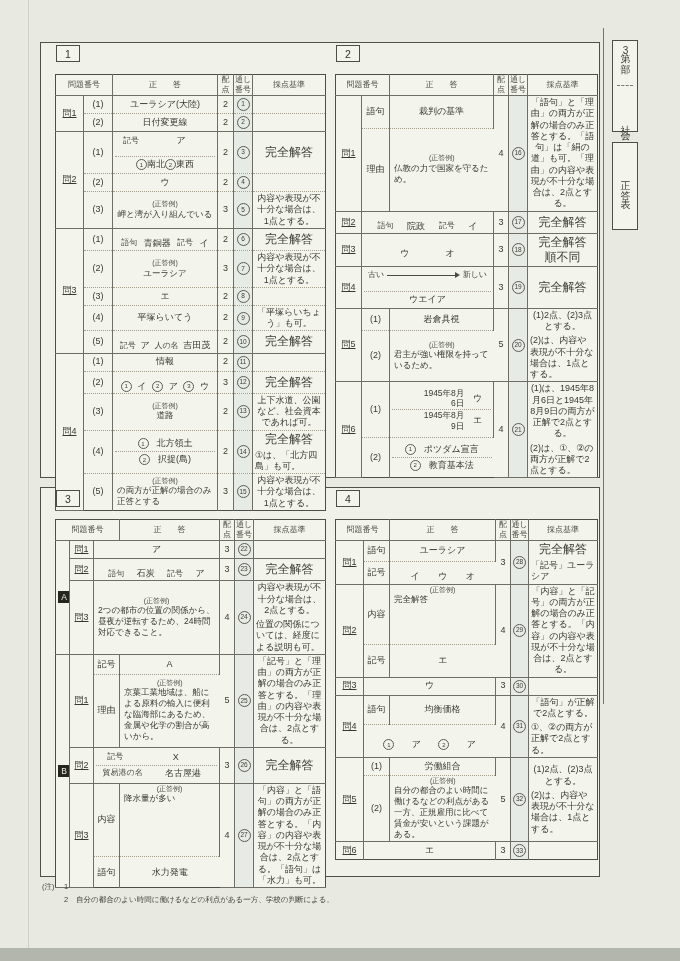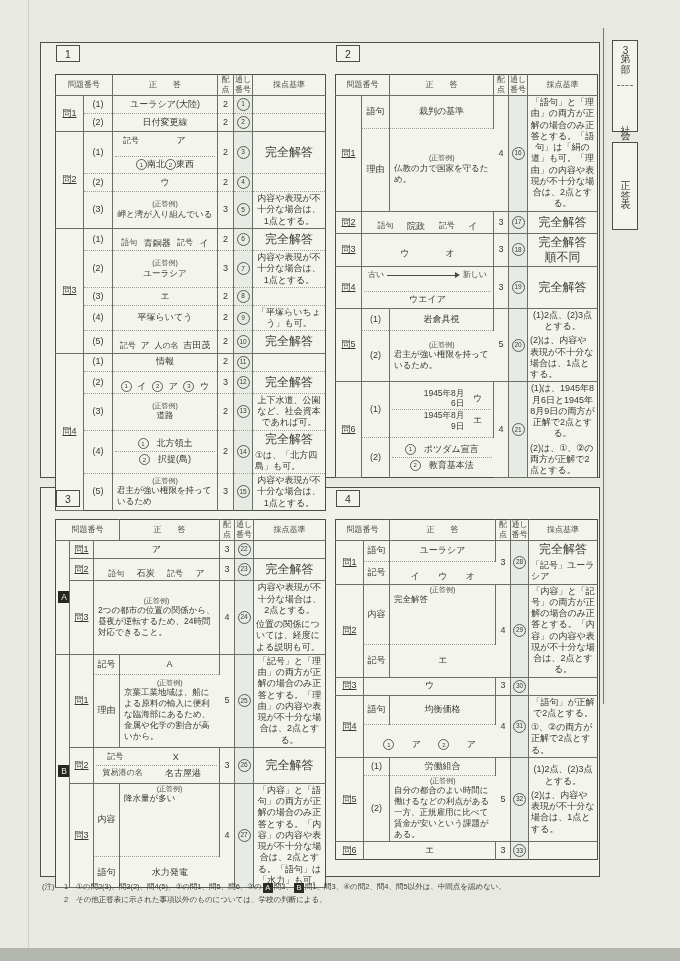--- a/index.html
+++ b/index.html
@@ -285,21 +285,21 @@
   <td class="crit dotb">
           <div class="critc">完全解答</div>
           <div class="critsub">①は、「北方四島」も可。</div>
         </td>
 </tr>
 <tr style="height:30px">
   <td class="sub">(5)</td>
   <td>
           <div class="exwrap">
             <div class="ex">(正答例)</div>
-            <div class="extxt left">君主が強い権限を持っているため</div>
+            <div class="extxt left">の両方が正解の場合のみ正答とする</div>
           </div>
         </td>
   <td class="pts">3</td>
   <td class="ser"><span class="circ">15</span></td>
   <td class="crit">内容や表現が不十分な場合は、1点とする。</td>
 </tr>
 </tbody>
   </table>
 
 <table class="at" style="left:335px;top:74px;width:262px;">
@@ -681,20 +681,19 @@
   <td class="ser"><span class="circ">33</span></td>
   <td class="crit"></td>
 </tr>
 </tbody>
   </table>
 
 <div class="notes">
   <div class="nrow">
     <span class="nlab">(注)</span>
     <span class="nno">1</span>
-    <span><span>①の問2(3)、問3(2)、問4(5)、②の問1、問5、問6、③の</span><span class="abox">A</span><span>問3、</span><span class="abox">B</span><span>問1、問3、④の問2、問4、問5以外は、中間点を認めない。</span></span>
   </div>
   <div class="nrow">
     <span class="nlab"></span>
     <span class="nno">2</span>
-    <span>その他正答表に示された事項以外のものについては、学校の判断による。</span>
+    <span>自分の都合のよい時間に働けるなどの利点がある一方、学校の判断による。</span>
   </div>
 </div>
 
 </body></html>

